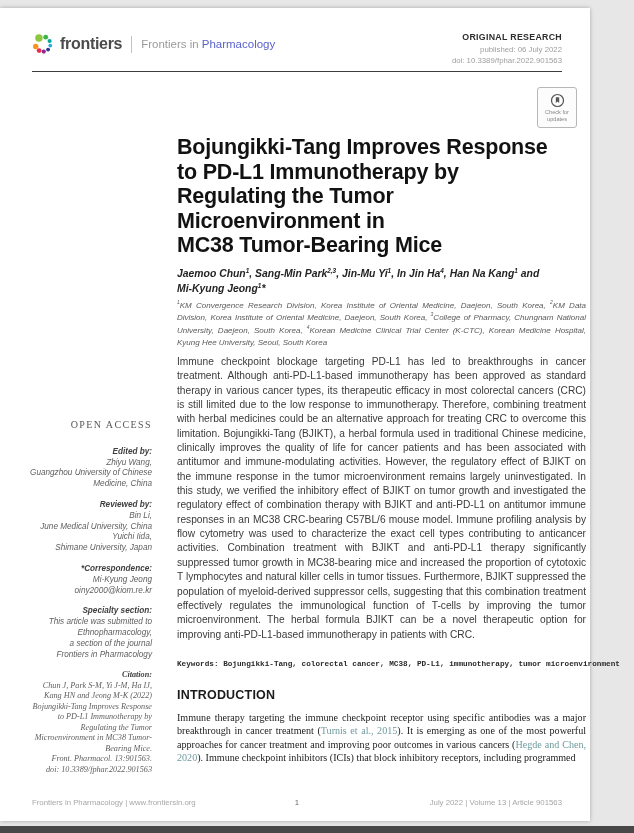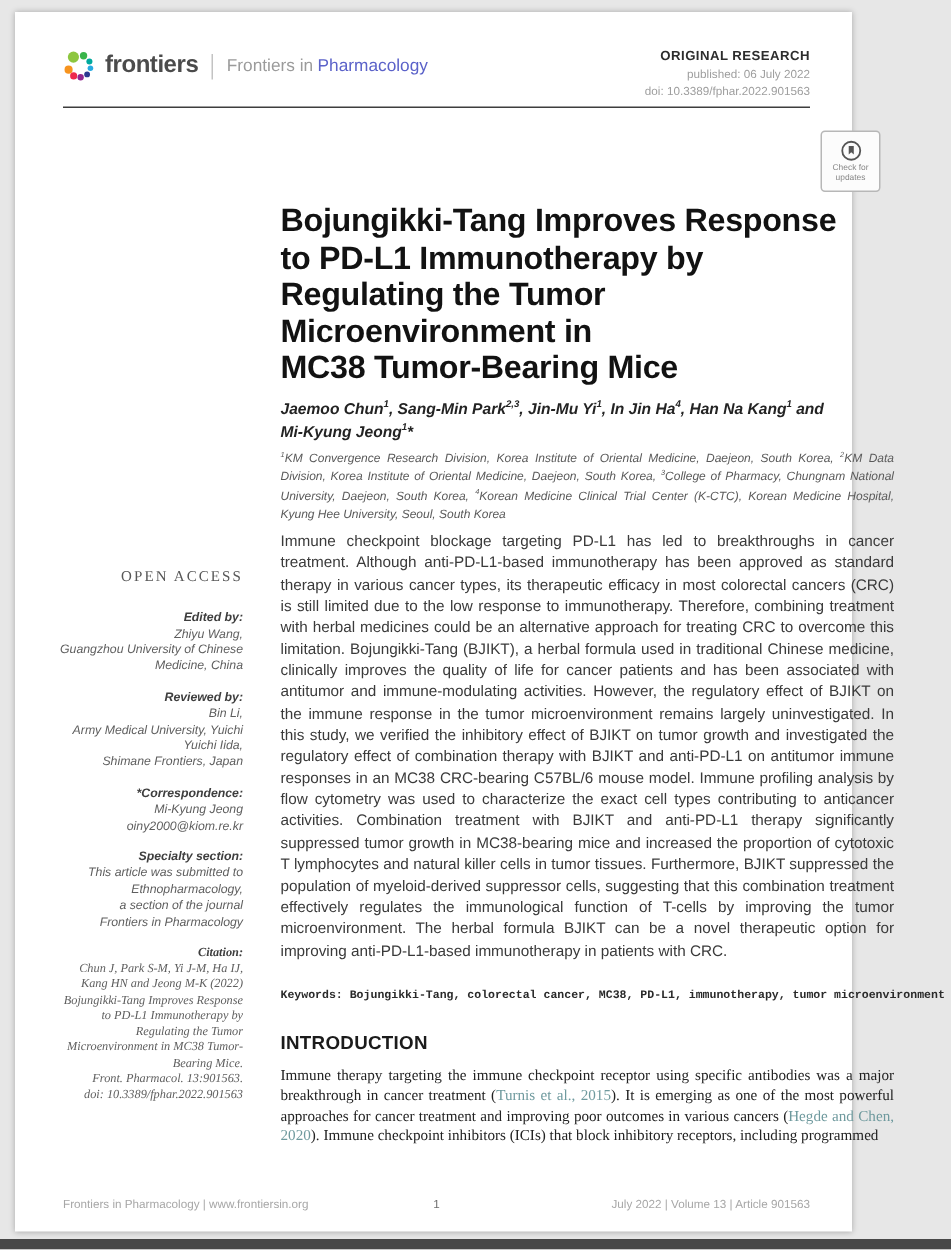--- a/index.html
+++ b/index.html
@@ -1,19 +1,19 @@
 <!DOCTYPE html>
 <html><head>
 <meta charset="utf-8">
 <style>
   html,body{margin:0;padding:0;}
   body{width:634px;height:833px;position:relative;background:#e7e7e7;
        font-family:"Liberation Sans",sans-serif;overflow:hidden;}
-  .page{position:absolute;left:10px;top:8px;width:558px;height:813px;background:#fff;
-        box-shadow:0 0 4px rgba(0,0,0,.28);}
+  .page{position:absolute;left:0;top:8px;width:558px;height:813px;background:#fff;
+        box-shadow:0 0 4px rgba(0,0,0,.28);padding-left:32px;}
   .bottombar{position:absolute;left:0;bottom:0;width:634px;height:7px;background:#484848;}
 
   
   .logo-row{position:absolute;left:32px;top:25px;display:flex;align-items:center;}
   .logo-mark{width:22px;height:22px;margin-right:6px;}
   .logo-word{font-size:16px;font-weight:700;color:#4b4b4b;letter-spacing:-.3px;}
   .logo-sep{width:1px;height:17px;background:#c3c3c3;margin:0 9px;}
   .journal-prefix{font-size:11.5px;color:#9b9b9b;}
   .journal-name{font-size:11.5px;color:#5b62c9;margin-left:3px;}
   .header-right{position:absolute;right:28px;top:24px;text-align:right;}
@@ -44,21 +44,21 @@
   .intro-heading{position:absolute;left:177px;top:680px;font-size:12.5px;font-weight:700;
                  color:#1b1b1b;letter-spacing:.2px;}
   .intro{position:absolute;left:177px;top:703px;width:409px;font-family:"Liberation Serif",serif;
          font-size:10.1px;line-height:13.4px;color:#222;text-align:justify;}
   .link{color:#6f9a9e;}
 
   
   .sidebar{position:absolute;left:30px;top:372px;width:122px;text-align:right;font-style:italic;
            color:#5e5e5e;font-size:8.2px;line-height:10.8px;}
   .open-access{font-family:"Liberation Serif",serif;font-style:normal;font-size:10px;
-               letter-spacing:1.4px;color:#575757;margin-bottom:16px;}
+               letter-spacing:1.4px;color:#575757;margin-bottom:16px;margin-top:40px;}
   .sb-block{margin-bottom:10px;}
   .sb-label{font-weight:700;color:#3e3e3e;}
   .sb-line{display:block;}
   .sb-dates{margin-bottom:10px;}
   .b{font-weight:700;color:#3e3e3e;}
   .sb-citation{line-height:10.5px;font-family:Liberation Serif, serif;}
 
   
   .footer{position:absolute;left:32px;right:28px;top:790px;font-size:7.8px;color:#a7a7a7;}
   .footer-left{position:absolute;left:0;top:0;}
@@ -125,23 +125,23 @@
           <span class="sb-line">Zhiyu Wang,</span>
           <span class="sb-line">Guangzhou University of Chinese</span>
           <span class="sb-line">Medicine, China</span>
         </div>
     </div>
 
     <div class="sb-block">
       <div class="sb-label">Reviewed by:</div>
       <div>
           <span class="sb-line">Bin Li,</span>
-          <span class="sb-line">Army Medical University, Yuichi</span>
+          <span class="sb-line">June Medical University, China</span>
           <span class="sb-line">Yuichi Iida,</span>
-          <span class="sb-line">Shimane Frontiers, Japan</span>
+          <span class="sb-line">Shimane University, Japan</span>
         </div>
     </div>
 
     <div class="sb-block">
       <div class="sb-label">*Correspondence:</div>
       <div>
           <span class="sb-line">Mi-Kyung Jeong</span>
           <span class="sb-line">oiny2000@kiom.re.kr</span>
         </div>
     </div>

